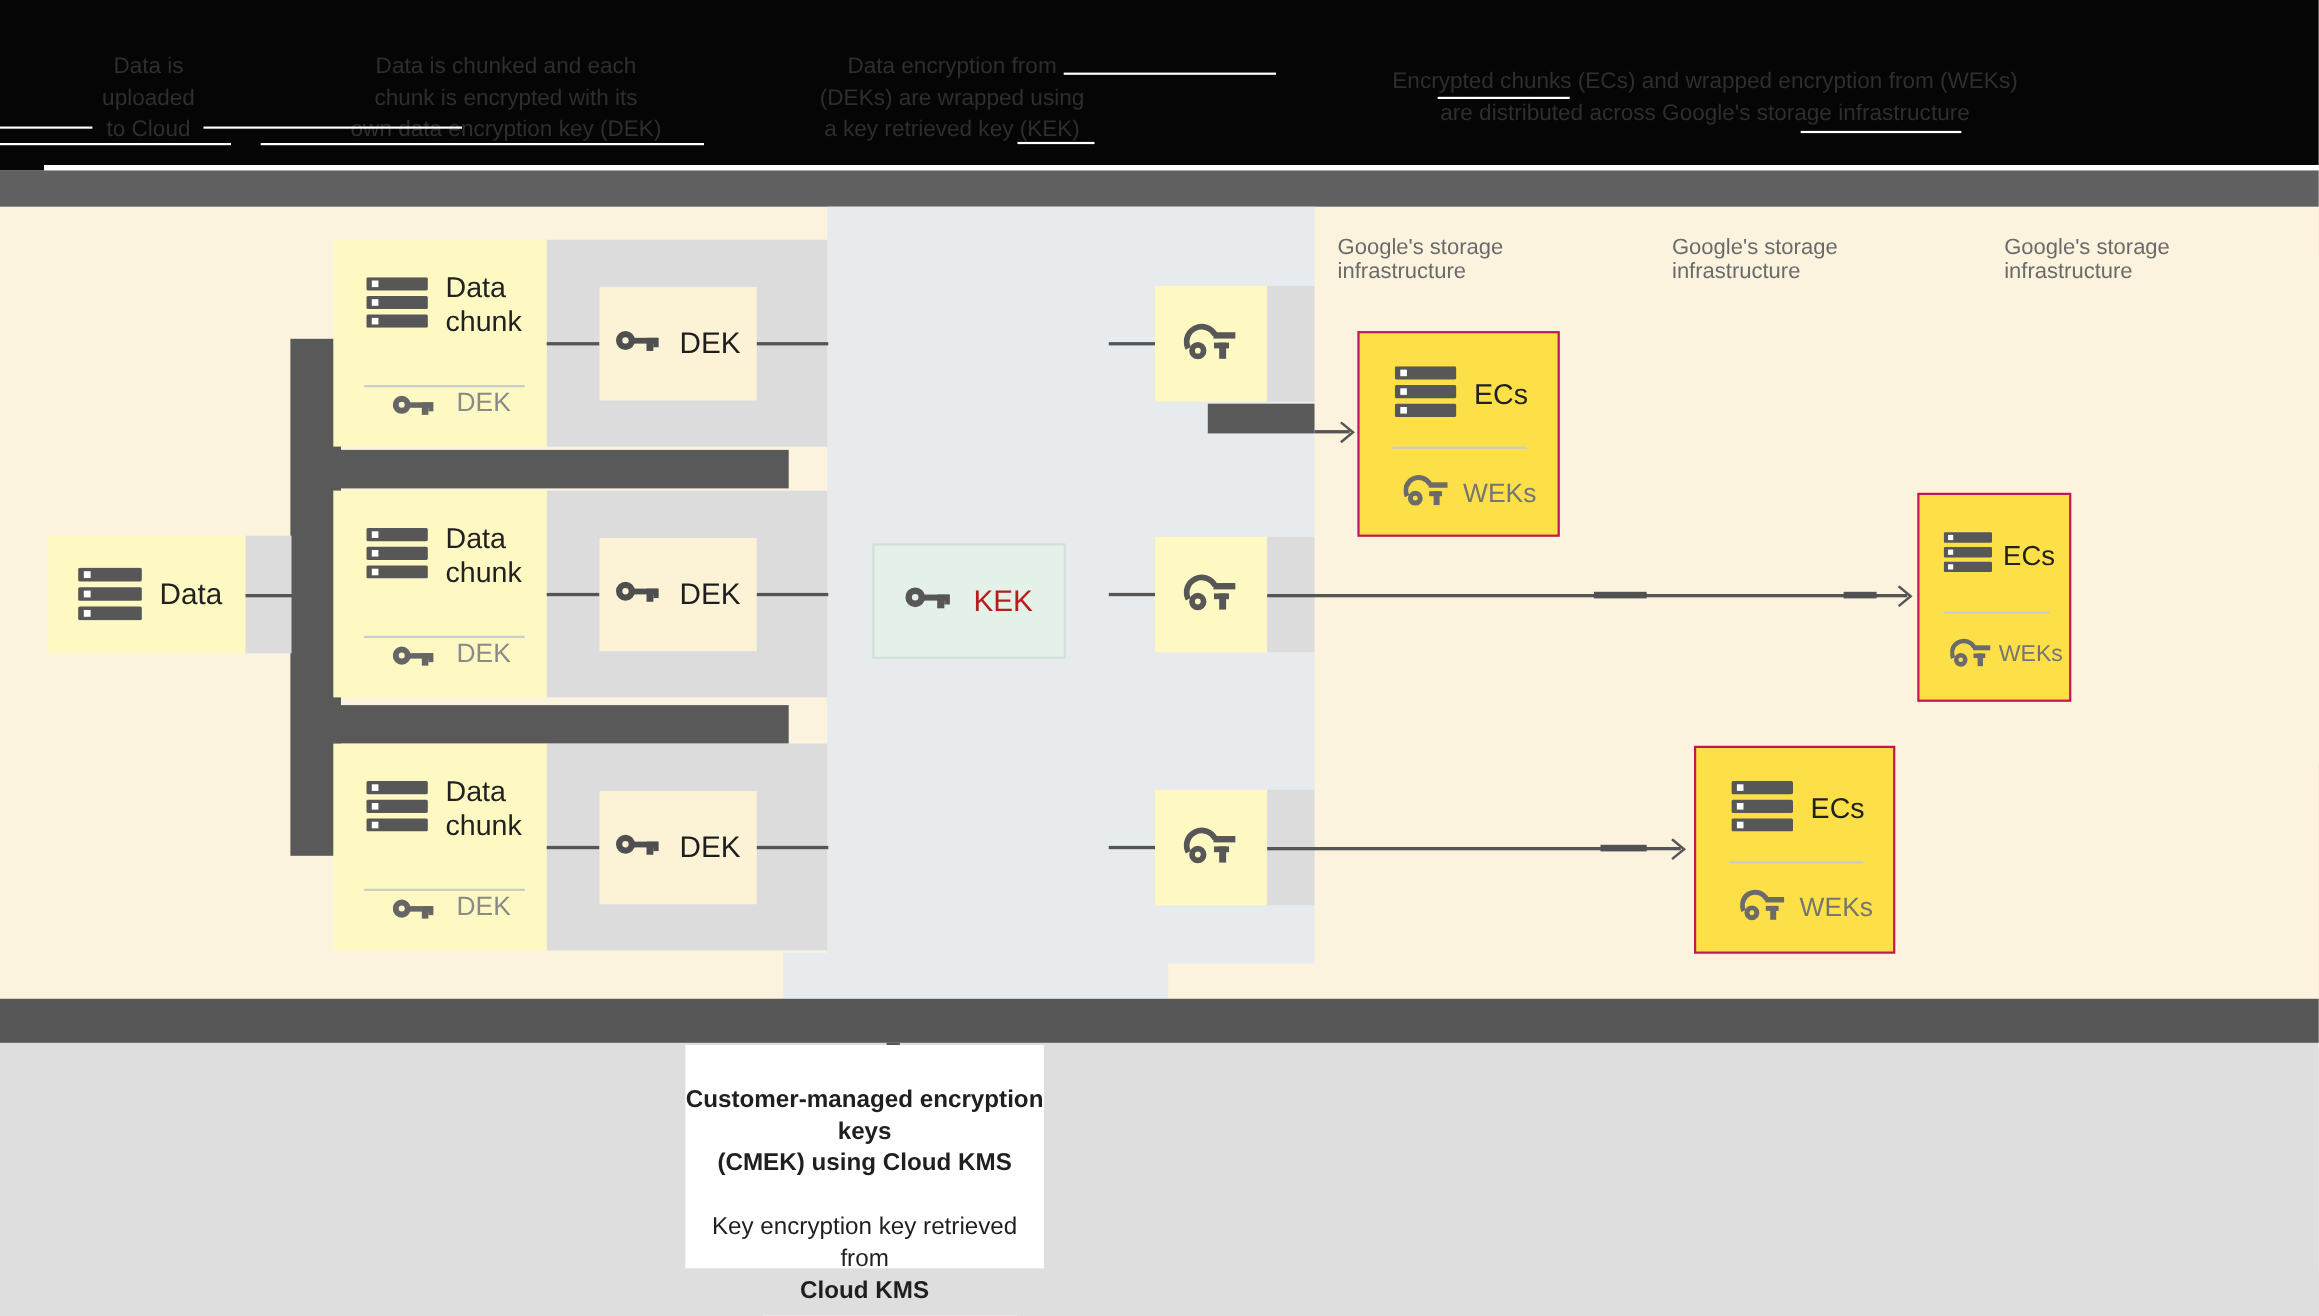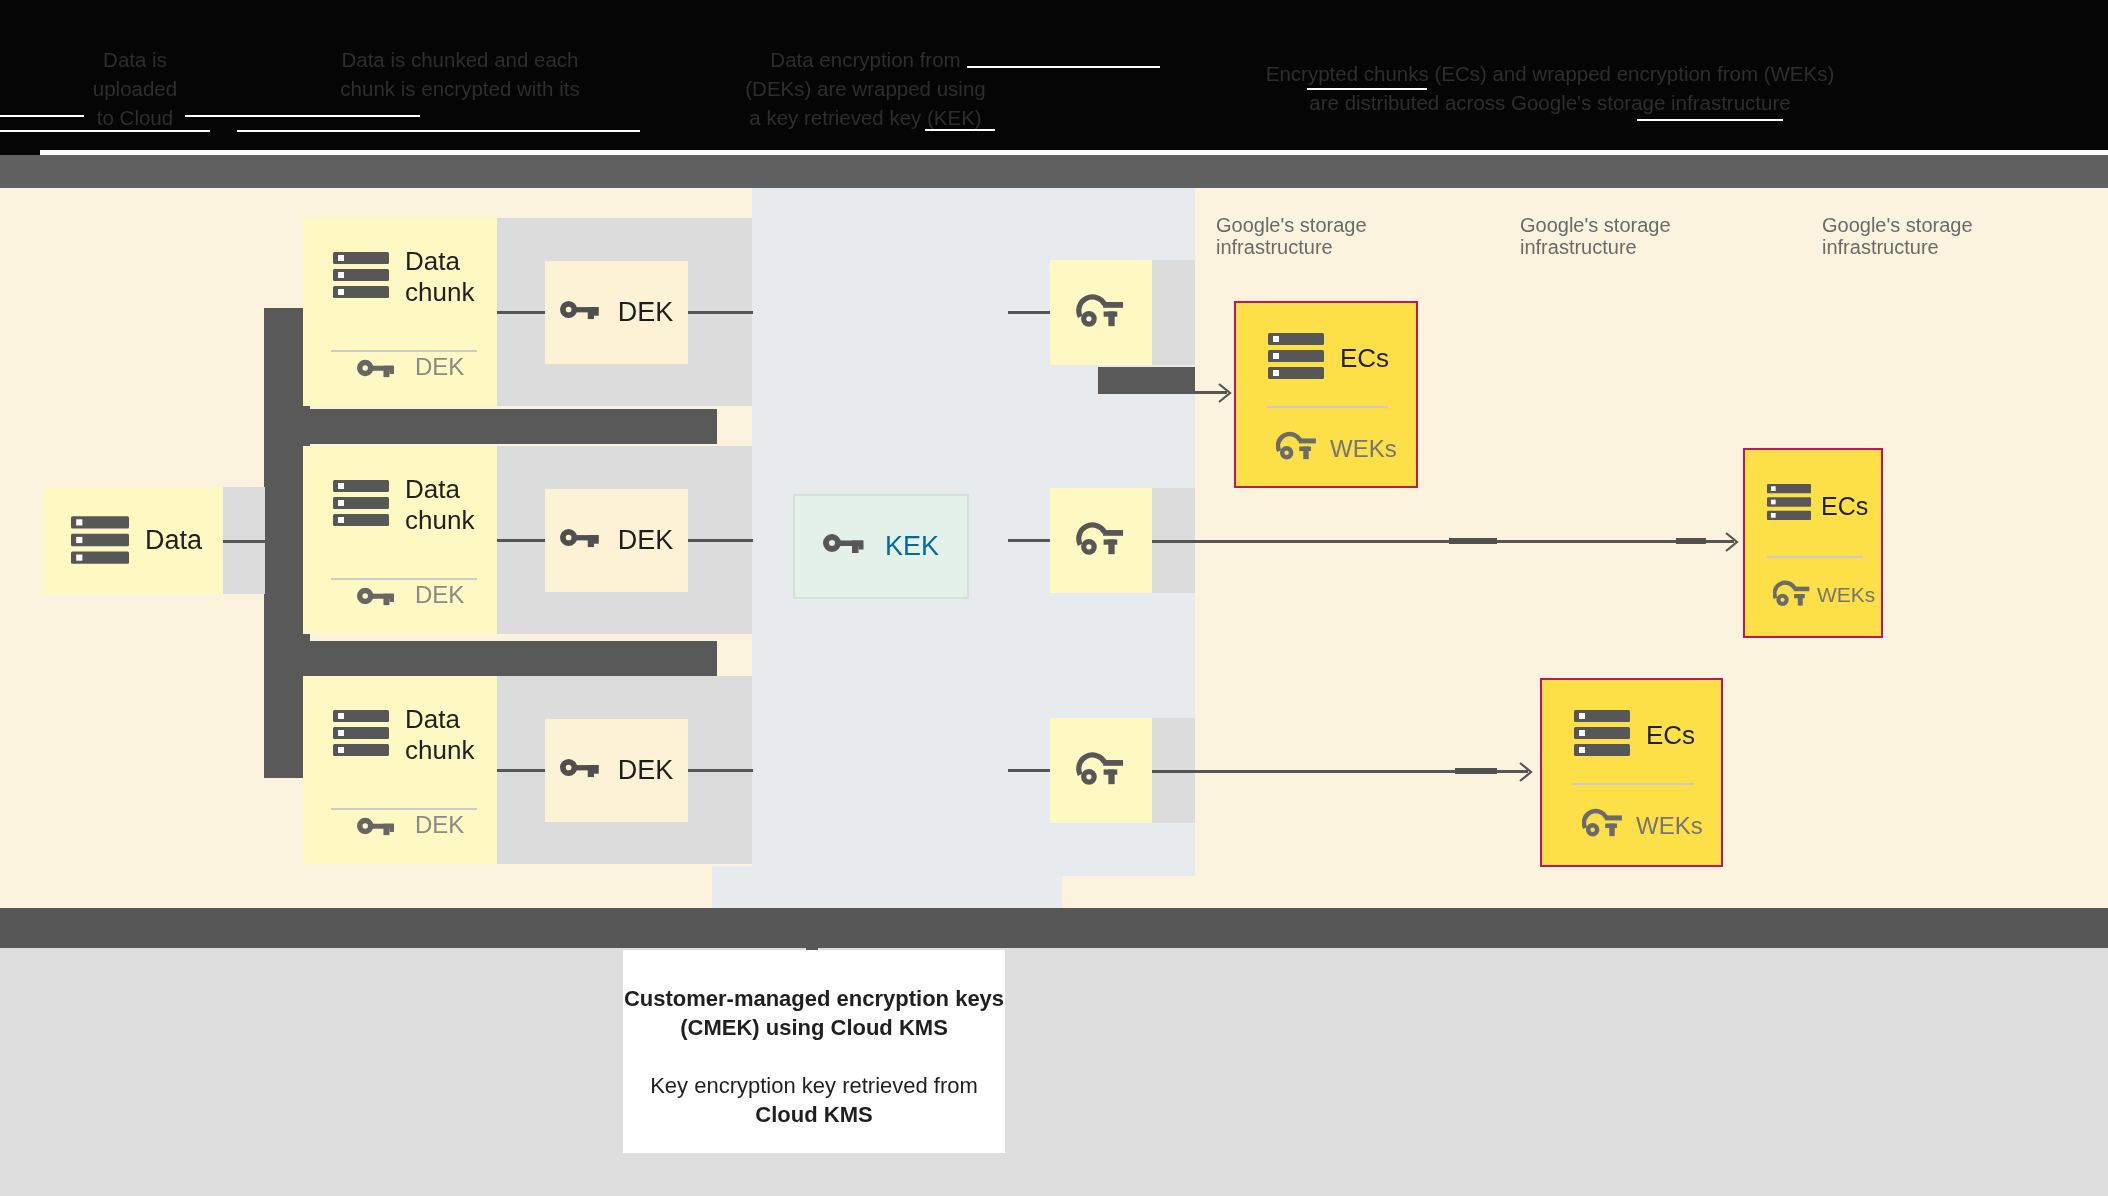--- a/index.html
+++ b/index.html
@@ -6,21 +6,21 @@
   body{font-family:"Liberation Sans",sans-serif;}
   .stage{position:relative;width:2108px;height:1196px;overflow:hidden;background:#DEDEDE;}
   .abs{position:absolute;}
   .banner{background:#050505;}
   .banner-col{color:#2e2e2e;font-size:20.5px;line-height:29px;text-align:center;}
   .wline{background:#ffffff;height:2px;}
   .whitebox{background:#fef9c3;}
   .dek-box{background:#FCF3D6;display:flex;align-items:center;justify-content:center;gap:14px;}
   .dek-box span{font-size:27px;color:#1e1e1e;}
   .kek-box{background:#E3F1E8;border:2px solid #D2E2D8;box-sizing:border-box;display:flex;align-items:center;justify-content:center;gap:16px;}
-  .kek-box span{font-size:27px;color:#0369a1;}
+  .kek-box span{font-size:27px;color:#b91c1c;}
   .ec-box{background:#fde047;border:2px solid #be185d;box-sizing:border-box;}
   .line{background:#555555;height:3px;}
   .thickseg{background:#515151;height:6px;}
   .darkfill{background:#595959;}
   .divider{background:#CBCBCB;height:2px;}
   .big-label{font-size:26px;color:#212121;}
   .gray-label{font-size:24px;color:#8A8A8A;}
   .storage-label{font-size:20px;line-height:22px;color:#6A6A6A;}
   .caption{background:#ffffff;text-align:center;color:#1f1f1f;font-size:22px;line-height:29px;}
   .caption .b{font-weight:bold;}
@@ -32,20 +32,21 @@
 
   <div class="abs banner" style="left:0;top:0;width:2108px;height:150px;">
     <div class="abs banner-col" style="left:35px;top:45px;width:200px;">
       <div>Data is</div>
       <div>uploaded</div>
       <div>to Cloud</div>
     </div>
     <div class="abs banner-col" style="left:240px;top:45px;width:440px;">
       <div>Data is chunked and each</div>
       <div>chunk is encrypted with its</div>
+      <div>own data encryption key (DEK)</div>
     </div>
     <div class="abs banner-col" style="left:698px;top:45px;width:335px;">
       <div>Data encryption from</div>
       <div>(DEKs) are wrapped using</div>
       <div>a key retrieved key (KEK)</div>
     </div>
     <div class="abs banner-col" style="left:1205px;top:59px;width:690px;">
       <div>Encrypted chunks (ECs) and wrapped encryption from (WEKs)</div>
       <div>are distributed across Google's storage infrastructure</div>
     </div>
@@ -435,21 +436,21 @@
           <g fill="#6b6b6b">
             <rect x="25" y="10.5" width="19" height="5.5"></rect>
             <rect x="25.5" y="19.5" width="13" height="5"></rect>
             <rect x="30" y="19.5" width="6" height="14"></rect>
           </g>
         </svg>
     </span>
     <div class="abs gray-label" style="left:94px;top:132px;color:#757575;">WEKs</div>
   </div>
 
-  <div class="abs caption" style="left:623px;top:950px;width:382px;height:203px;">
+  <div class="abs caption" style="left:623px;top:950px;width:326px;height:203px;">
     <div style="padding-top:34px;">
       <div class="b">Customer-managed encryption keys</div>
       <div class="b">(CMEK) using Cloud KMS</div>
       <div style="height:29px;"></div>
       <div>Key encryption key retrieved from</div>
       <div class="b">Cloud KMS</div>
     </div>
   </div>
 
 </div>

